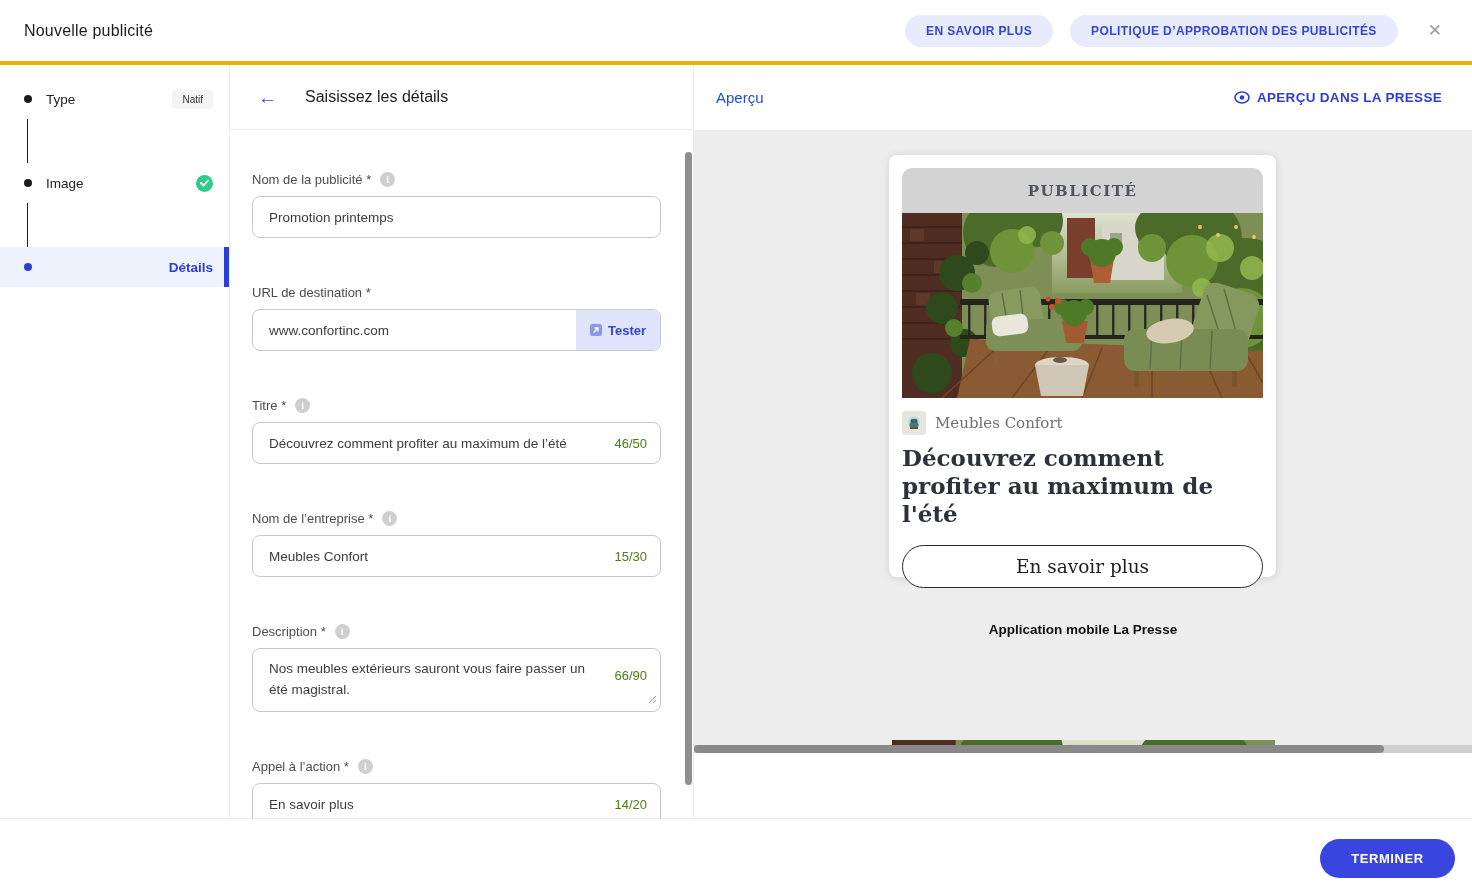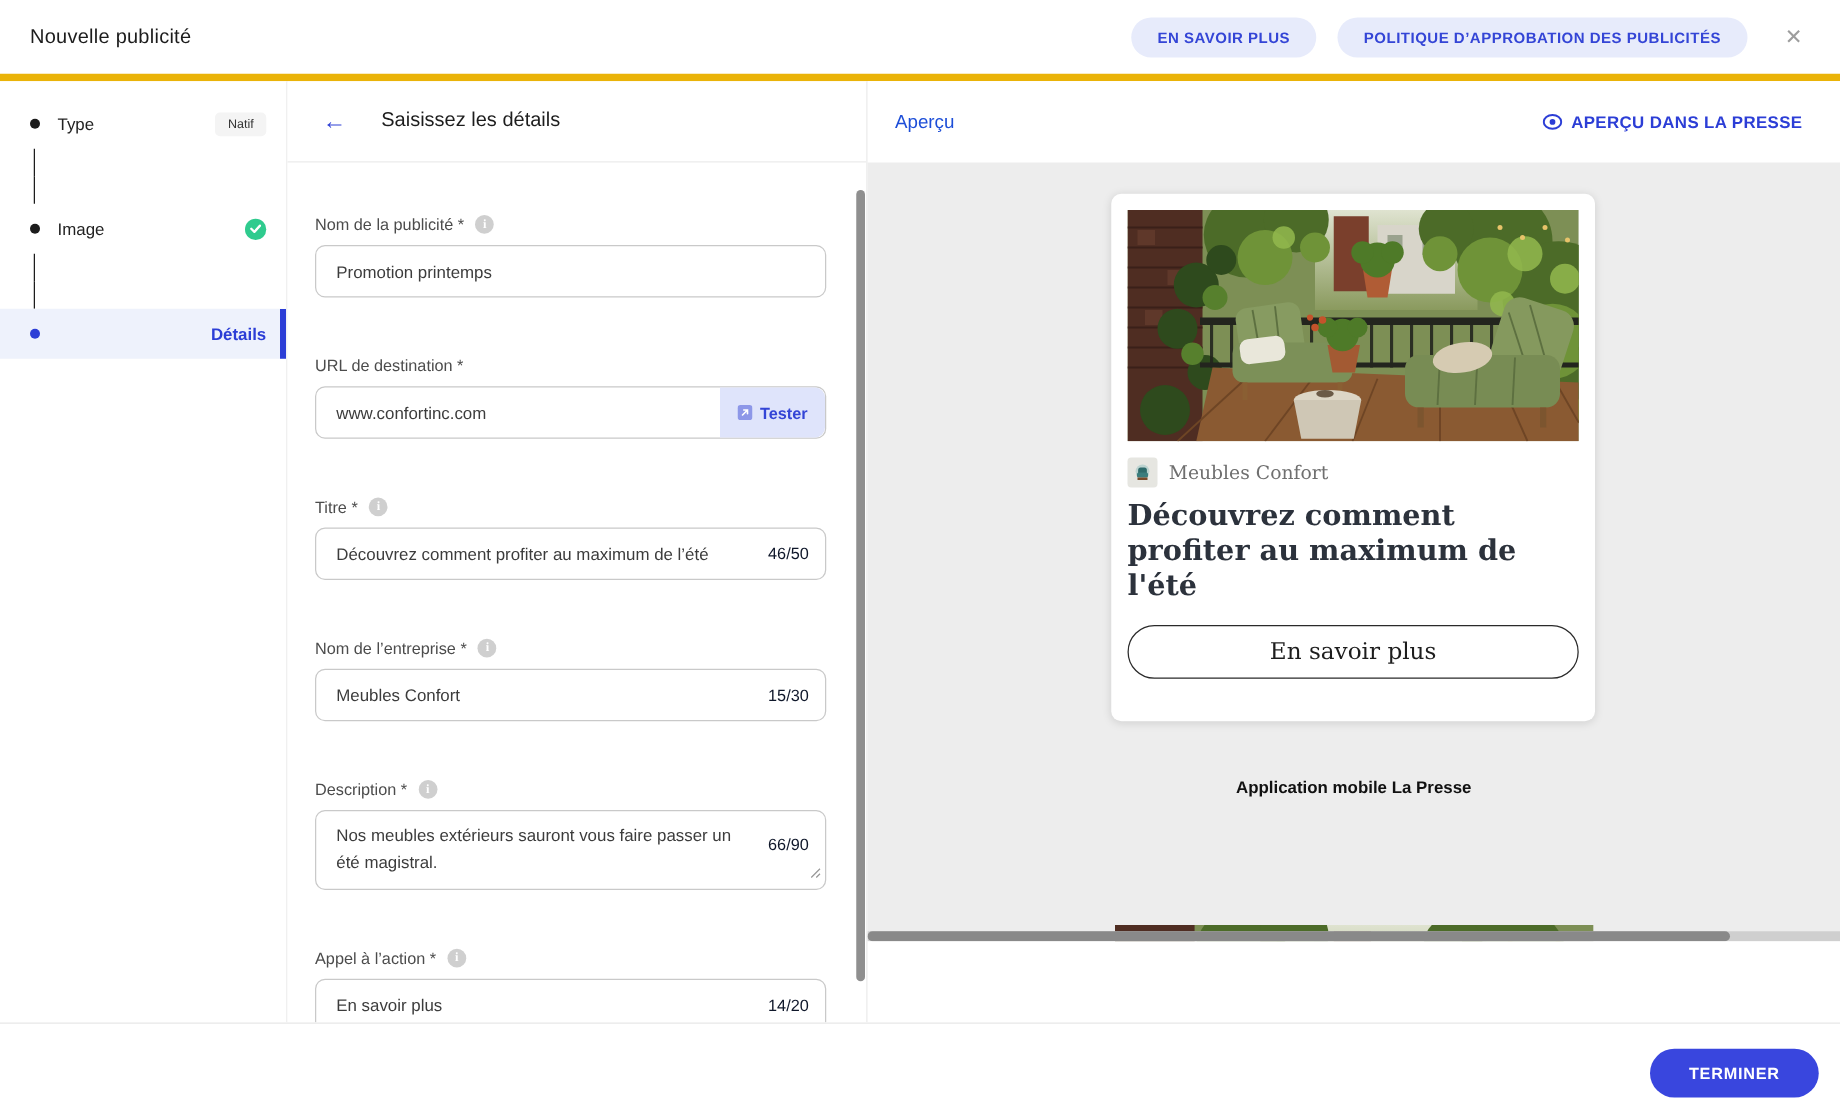--- a/index.html
+++ b/index.html
@@ -1,20 +1,20 @@
 <!DOCTYPE html>
 <html><head>
 <meta charset="utf-8">
 <style>
   * { margin:0; padding:0; box-sizing:border-box; }
   html,body { width:1472px; height:889px; background:#fff; font-family:"Liberation Sans",sans-serif; overflow:hidden; }
   .app { width:1472px; height:889px; display:flex; flex-direction:column; background:#fff; }
 
   
-  .topbar { height:65px; flex:0 0 65px; display:flex; align-items:center; padding:0 24px; border-bottom:6px solid #eab308; background:#fff; }
+  .topbar { height:65px; flex:0 0 65px; display:flex; align-items:center; padding:0 24px; border-bottom:4px solid #eab308; background:#fff; }
   .topbar-title { font-size:16px; color:#1c1c1c; letter-spacing:.2px; }
   .topbar-actions { margin-left:auto; display:flex; align-items:center; }
   .pill-btn { background:#e7ebfb; color:#3445d6; font-size:12px; font-weight:bold; letter-spacing:.4px; border:none; border-radius:16px; padding:9px 21px; margin-left:17px; cursor:pointer; font-family:inherit; white-space:nowrap; }
   .close-btn { margin-left:30px; margin-right:6px; color:#9d9d9d; font-size:17px; background:none; border:none; cursor:pointer; line-height:1; }
 
   
   .content { display:flex; flex:0 0 753px; height:753px; }
 
   
   .sidebar { width:230px; flex:0 0 230px; border-right:1px solid #ececec; padding-top:14px; background:#fff; }
@@ -33,21 +33,21 @@
   .form-header { height:65px; flex:0 0 65px; display:flex; align-items:center; padding:0 24px 0 28px; border-bottom:1px solid #ececec; }
   .back-arrow { color:#3445d6; font-size:19px; background:none; border:none; cursor:pointer; line-height:1; }
   .form-title { font-size:16px; color:#1d1d1d; margin-left:28px; }
   .form-body { position:relative; flex:1; padding:42px 32px 0 22px; overflow:hidden; }
   .field { margin-bottom:47px; }
   .field-label-row { display:flex; align-items:center; margin-bottom:9px; }
   .field-label { font-size:13px; color:#4c4c4c; }
   .info-icon { width:15px; height:15px; border-radius:50%; background:#cfcfcf; color:#fff; font-size:10px; font-weight:bold; display:flex; align-items:center; justify-content:center; margin-left:9px; cursor:pointer; font-family:"Liberation Serif",serif; }
   .input-wrap { position:relative; height:42px; border:1px solid #c9c9c9; border-radius:8px; background:#fff; display:flex; align-items:center; }
   .input-value { padding-left:16px; font-size:13.5px; color:#3c3c3c; }
-  .counter { position:absolute; right:13px; top:50%; transform:translateY(-50%); font-size:13px; color:#0f172a; }
+  .counter { position:absolute; right:13px; top:50%; transform:translateY(-50%); font-size:13px; color:#4d7c0f; }
   .tester-btn { position:absolute; right:0; top:0; bottom:0; width:84px; background:#dfe4fb; color:#3445d6; border:none; border-radius:0 8px 8px 0; font-size:13px; font-weight:bold; display:flex; align-items:center; justify-content:center; gap:6px; cursor:pointer; font-family:inherit; }
   .textarea-wrap { height:64px; align-items:flex-start; }
   .textarea-wrap .input-value { padding:10px 66px 0 16px; line-height:1.55; }
   .textarea-wrap .counter { top:19px; transform:none; }
   .resize-handle { position:absolute; right:3px; bottom:3px; }
   .v-scrollbar { position:absolute; right:1px; top:87px; width:7px; height:633px; background:#8f8f8f; border-radius:4px; cursor:pointer; }
 
   
   .preview-panel { flex:1; display:flex; flex-direction:column; background:#fff; }
   .preview-header { height:65px; flex:0 0 65px; display:flex; align-items:center; justify-content:space-between; padding:0 30px 0 22px; background:#fff; }
@@ -355,20 +355,21 @@
           <svg width="16" height="13" viewBox="0 0 16 13">
             <ellipse cx="8" cy="6.5" rx="7" ry="5.5" fill="none" stroke="#2c3ed6" stroke-width="1.6"></ellipse>
             <circle cx="8" cy="6.5" r="2.3" fill="#2c3ed6"></circle>
           </svg>
           <span>APERÇU DANS LA PRESSE</span>
         </button>
       </div>
 
       <div class="preview-body">
         <div class="ad-card">
+          <div class="ad-tag">PUBLICITÉ</div>
           <svg class="ad-img">
               <use href="#patio"></use>
             </svg>
           <div class="ad-brand-row">
             <span class="ad-logo">
               <svg width="16" height="16" viewBox="0 0 16 16">
                 <circle cx="8" cy="7" r="5.5" fill="#bcd3d0"></circle>
                 <rect x="4.5" y="4" width="7" height="6" rx="2" fill="#2e6b6b"></rect>
                 <rect x="3.5" y="8" width="9" height="4" rx="1.5" fill="#3a7d7d"></rect>
                 <rect x="4" y="12" width="8" height="2" fill="#7a4a2a"></rect>

